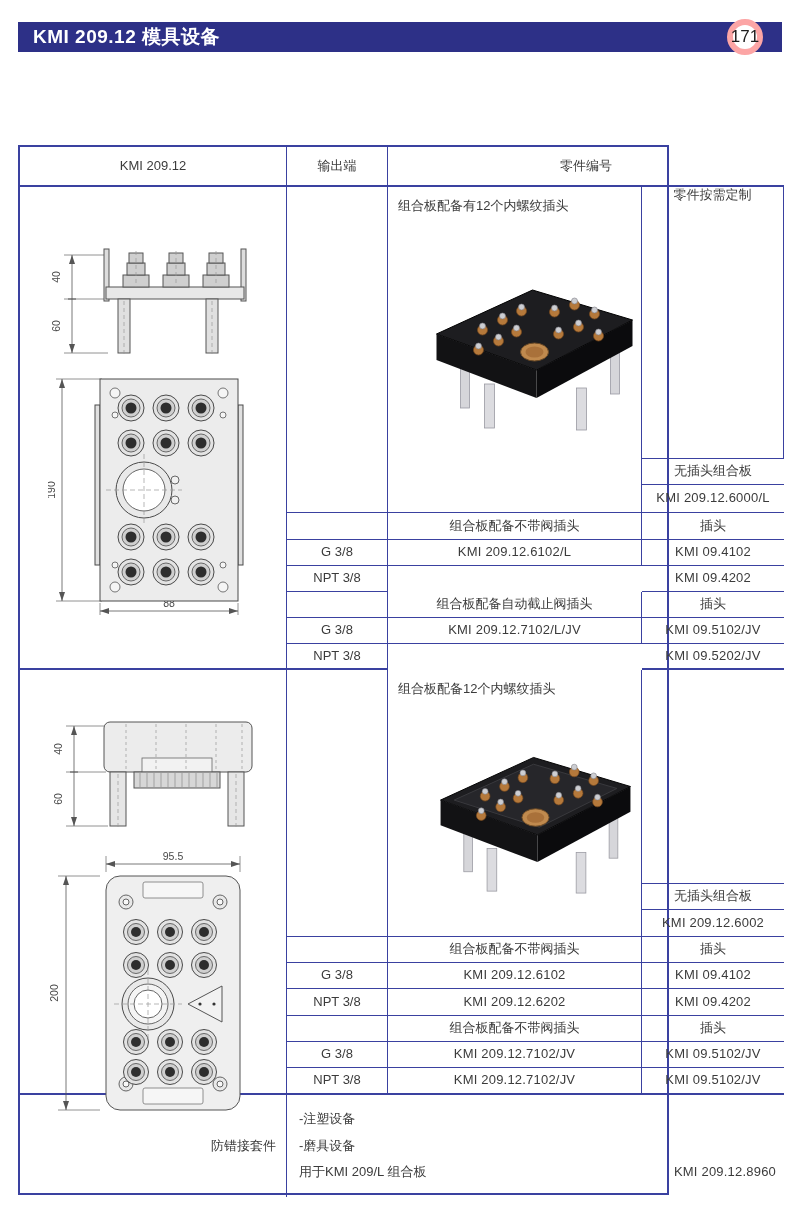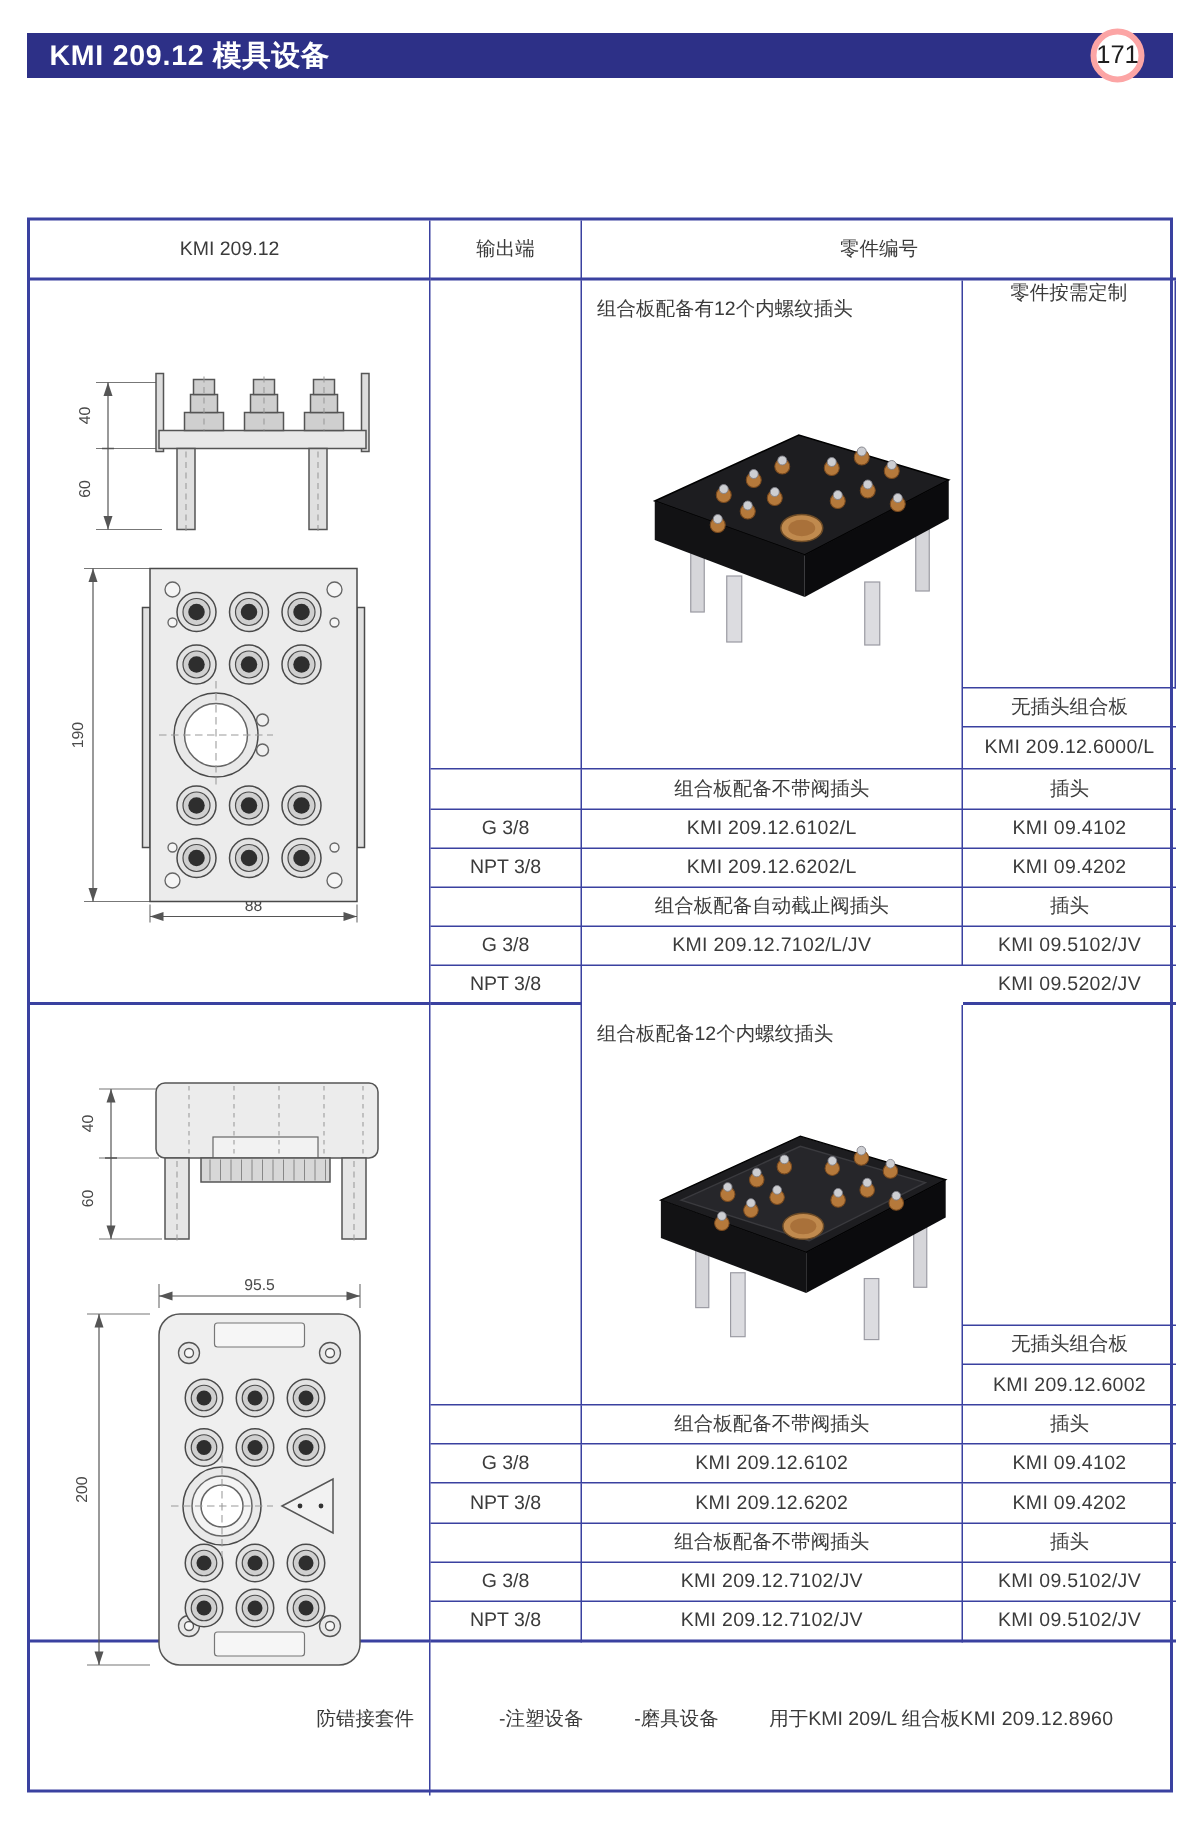--- a/index.html
+++ b/index.html
@@ -10,43 +10,43 @@
   *{box-sizing:border-box;margin:0;padding:0;}
   html,body{width:800px;height:1225px;background:#fff;
     font-family:"Liberation Sans","DejaVu Sans",sans-serif;color:var(--txt);}
   body{position:relative;overflow:hidden;}
 
   
   .hbar{position:absolute;left:18px;top:22px;width:764px;height:30px;
     background:var(--hdr);display:flex;align-items:center;}
   .hbar .title{color:#fff;font-size:19px;font-weight:700;padding-left:15px;letter-spacing:.5px;}
   .pagenum{position:absolute;left:727px;top:19px;width:36px;height:36px;border-radius:50%;
-    background:#fff;border:4px solid #fca5a5;display:flex;align-items:center;justify-content:center;
+    background:#fff;border:6px solid #fca5a5;display:flex;align-items:center;justify-content:center;
     font-size:17px;color:#1d1d1d;z-index:2;}
 
   
-  .tbl{position:absolute;left:18px;top:145px;width:764px;height:1050px;
+  .tbl{position:absolute;left:18px;top:145px;width:651px;height:1050px;
     border:2px solid var(--b);display:grid;
     grid-template-columns:267px 101px 254px 142px;
     grid-template-rows:40px 272px 26px 28px 27px 26px 26px 26px 26px 26px 214px 26px 27px 26px 26px 27px 26px 26px 27px 102px;}
   .c{border-right:1.5px solid var(--b);border-bottom:1.5px solid var(--b);
     display:flex;align-items:center;justify-content:center;
     font-size:13px;color:var(--txt);text-align:center;line-height:1.25;}
   .noR{border-right:none;}
   .noB{border-bottom:none;padding-left:10px;}
   .thickB{border-bottom-width:2px;}
   .topLeft{align-items:flex-start;justify-content:flex-start;
     padding:11px 6px 0 10px;text-align:left;}
   .topCenter{align-items:flex-start;}
   .rel{position:relative;}
   .part{letter-spacing:.2px;}
 
   
   .flabel{justify-content:flex-end;padding-right:10px;}
-  .fbody{flex-direction:row;align-items:stretch;justify-content:space-evenly;
+  .fbody{flex-direction:column;align-items:stretch;justify-content:space-evenly;
     padding:6px 8px 6px 12px;text-align:left;}
   .fline{display:flex;justify-content:space-between;align-items:center;font-size:13px;}
   .fline .fpart{letter-spacing:.2px;}
 
   svg{display:block;}
   svg text{font-family:"Liberation Sans","DejaVu Sans",sans-serif;fill:#4a4a4a;font-size:10.5px;}
   .drawSvg{position:absolute;}
 </style>
 </head>
 <body>
@@ -235,21 +235,20 @@
   </div>
 
   <div class="c topCenter" style="grid-area:2/4/3/5">零件按需定制</div>
   <div class="c noR" style="grid-area:3/4/4/5">无插头组合板</div>
   <div class="c noR part" style="grid-area:4/4/5/5">KMI 209.12.6000/L</div>
 
   <div class="c" style="grid-area:5/3/6/4">组合板配备不带阀插头</div>
   <div class="c noR" style="grid-area:5/4/6/5">插头</div>
   <div class="c part" style="grid-area:6/3/7/4">KMI 209.12.6102/L</div>
   <div class="c noR part" style="grid-area:6/4/7/5">KMI 09.4102</div>
-  <div class="c part" style="grid-area:7/3/8/4">KMI 209.12.6202/L</div>
   <div class="c noR part" style="grid-area:7/4/8/5">KMI 09.4202</div>
   <div class="c" style="grid-area:8/3/9/4">组合板配备自动截止阀插头</div>
   <div class="c noR" style="grid-area:8/4/9/5">插头</div>
   <div class="c part" style="grid-area:9/3/10/4">KMI 209.12.7102/L/JV</div>
   <div class="c noR part" style="grid-area:9/4/10/5">KMI 09.5102/JV</div>
   <div class="c thickB noR part" style="grid-area:10/4/11/5">KMI 09.5202/JV</div>
 
   <div class="c rel thickB" style="grid-area:11/1/20/2">
 
     <svg class="drawSvg" style="left:30px;top:40px" width="215" height="125" viewBox="0 0 215 125">

